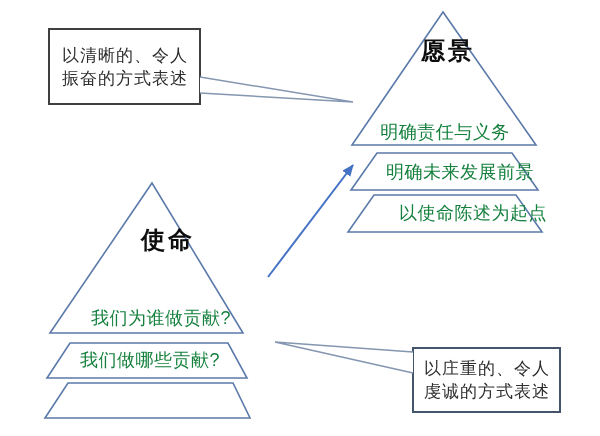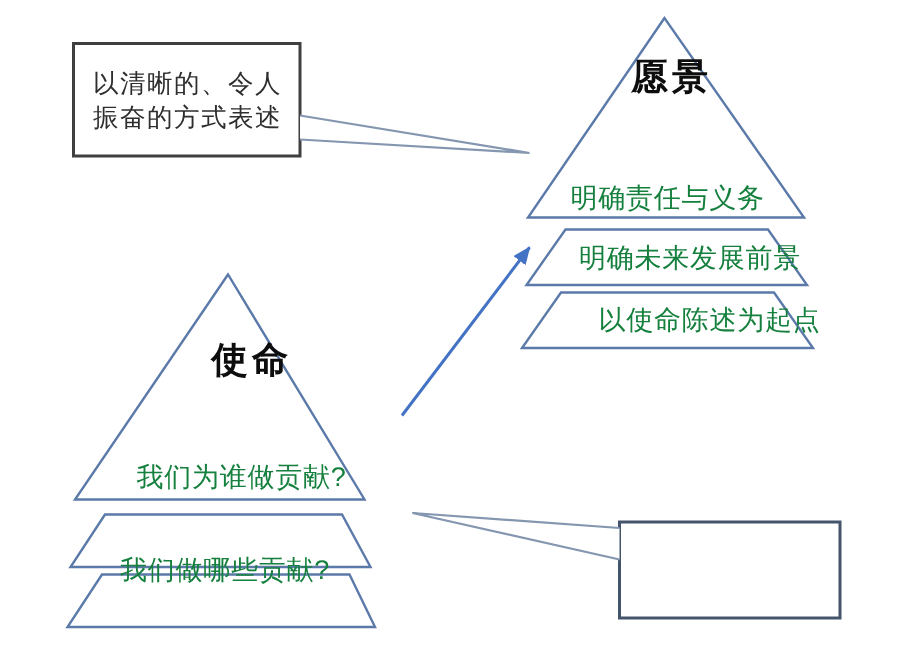--- a/index.html
+++ b/index.html
@@ -78,26 +78,30 @@
     </g>
 
     <g>
       <rect x="413" y="348" width="147" height="64" fill="#ffffff" stroke-width="2" stroke="#44546a"></rect>
       <path d="M413,352 L275,342 L413,373" fill="#ffffff" stroke-width="1.5" stroke="#8496b0"></path>
     </g>
   </svg>
 
   <div class="label pyr-title" style="left:168px; top:240px;text-align:center;">使命</div>
   <div class="label" style="left:151px; top:318px;margin-left:10px;">我们为谁做贡献?</div>
-  <div class="label" style="left:150px; top:380px;text-align:right;">我们做哪些贡献?</div>
+  <div class="label" style="left:150px; top:360px;text-align:right;">我们做哪些贡献?</div>
 
   <div class="label pyr-title" style="left:448px; top:51px;">愿景</div>
   <div class="label" style="left:445px; top:132px;">明确责任与义务</div>
   <div class="label" style="left:460px; top:172px;">明确未来发展前景</div>
   <div class="label" style="left:473px; top:213px;">以使命陈述为起点</div>
 
   <div class="callout-text" style="left:125px; top:67px;">
     <div>以清晰的、令人</div>
     <div>振奋的方式表述</div>
   </div>
 
+  <div class="callout-text" style="left:487px; top:380px;">
+    <div>以庄重的、令人</div>
+    <div>虔诚的方式表述</div>
+  </div>
 
 </div>
 
 </body></html>

